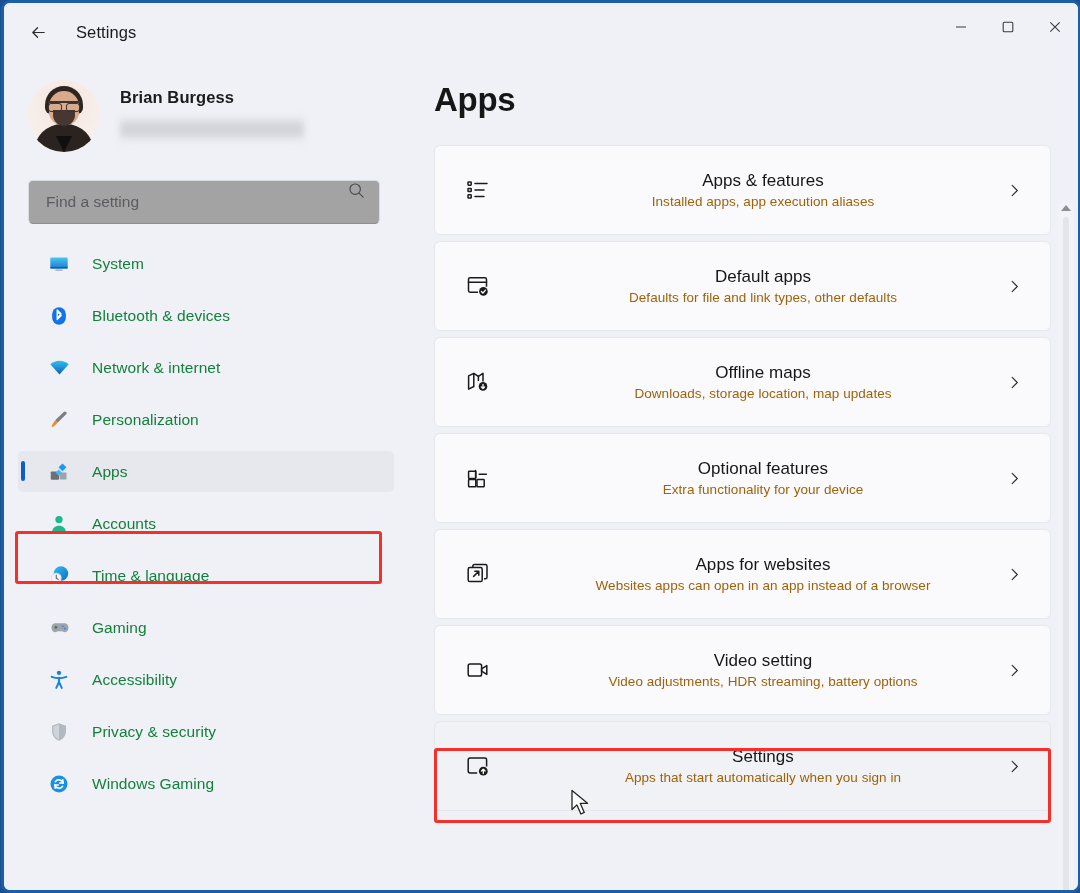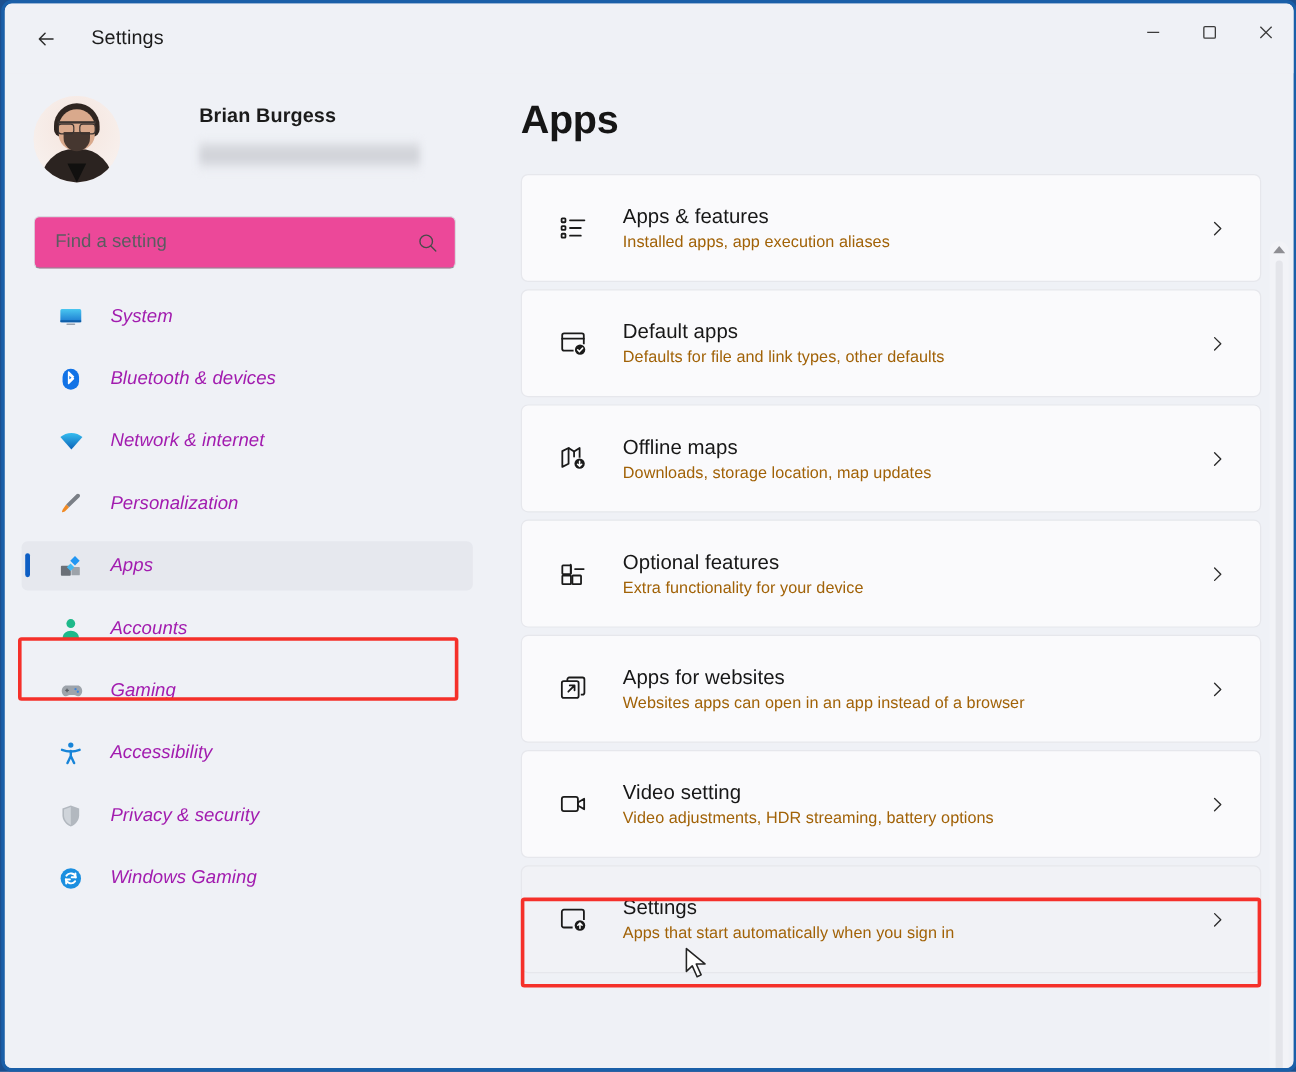--- a/index.html
+++ b/index.html
@@ -63,21 +63,20 @@
     left: 0; top: 58px;
     width: 404px; height: 832px;
     background: #eff1f6;
     overflow: hidden;
   }
 
   #profile {
     display: flex; align-items: center;
     padding: 14px 0 0 24px;
     height: 96px;
-    gap: 46px;
   }
   #avatar {
     width: 72px; height: 72px;
     border-radius: 50%;
     overflow: hidden;
     flex: 0 0 72px;
     background: #f6ecea;
     position: relative;
   }
   #avatar .face-bg {
@@ -135,25 +134,25 @@
     width: 184px; height: 28px;
     border-radius: 3px;
     background: linear-gradient(180deg,#eceef3 0%,#d6d8dd 28%,#cfd1d7 55%,#e4e6eb 82%,#eff1f6 100%);
     filter: blur(3px);
   }
 
   
   #search-wrap {
     margin: 23px 0 0 24px;
     width: 352px; height: 44px;
-    background: #ec4899;
+    background: #a3a3a3;
     border: 1px solid #d9dbe0;
     border-bottom: 1.6px solid #8a8d93;
     border-radius: 5px;
-    display: flex; align-items: center;
+    display: flex; 
     padding: 0 13px 0 17px;
     cursor: text;
   }
   #search-input {
     flex: 1;
     border: none; outline: none; background: transparent;
     font-family: "Liberation Sans", sans-serif;
     font-size: 15.5px; color: #3b3b3b;
   }
   #search-input::placeholder { color: #5b5c60; }
@@ -178,23 +177,22 @@
   }
   .nav-item.active .pill { display: block; }
   .nav-icon {
     width: 26px; margin-left: 28px;
     display: flex; align-items: center; justify-content: center;
     flex: 0 0 26px;
   }
   .nav-label {
     margin-left: 20px;
     font-size: 15.5px;
-    color: #a21caf;
+    color: #15803d;
     letter-spacing: .05px;
-    font-style: italic;
   }
   #nav-highlight {
     position: absolute;
     left: 11px; top: 470px;
     width: 367px; height: 53px;
     border: 3px solid #f5302a;
     border-radius: 3px;
     pointer-events: none;
   }
 
@@ -218,20 +216,21 @@
   }
   .card {
     height: 90px;
     background: #fafafc;
     border: 1px solid #e6e7ec;
     border-radius: 6px;
     margin-bottom: 6px;
     display: flex; align-items: center;
     cursor: pointer;
     position: relative;
+    text-align: center;
   }
   .card.highlighted { background: #f1f2f6; }
   .card-icon {
     width: 30px; flex: 0 0 30px;
     margin-left: 28px;
     display: flex; align-items: center; justify-content: center;
   }
   .card-text { margin-left: 26px; flex: 1; }
   .card-title {
     font-size: 17px; color: #171717; letter-spacing: .05px;
@@ -420,20 +419,38 @@
 
         <span class="nav-icon">
           <svg width="22" height="22" viewBox="0 0 24 24">
             <circle cx="12" cy="7.2" r="4" fill="#1eb98a"></circle>
             <path d="M4.6 20.4c0-4 3.3-6.6 7.4-6.6s7.4 2.6 7.4 6.6H4.6z" fill="#1eb98a"></path>
           </svg>
         </span>
         <span class="nav-label">Accounts</span>
       </div>
 
+      <div class="nav-item">
+
+        <span class="nav-icon">
+          <svg width="23" height="23" viewBox="0 0 24 24">
+            <defs>
+                <linearGradient id="gGlobe" x1="0" y1="0" x2="1" y2="1">
+              <stop offset="0" stop-color="#37bdf0"></stop>
+                  <stop offset="1" stop-color="#0b6ec0"></stop>
+                </linearGradient>
+              </defs>
+            <circle cx="13.5" cy="10" r="7.6" fill="url(#gGlobe)"></circle>
+            <circle cx="8.6" cy="14.6" r="5.6" fill="#dfe2e7"></circle>
+            <circle cx="8.6" cy="14.6" r="4.4" fill="#f4f5f7"></circle>
+            <path d="M8.6 11.6v3.1l2.2 1.3" stroke="#55595f" stroke-width="1.1" fill="none" stroke-linecap="round"></path>
+          </svg>
+        </span>
+        <span class="nav-label">Time &amp; language</span>
+      </div>
 
       <div class="nav-item">
 
         <span class="nav-icon">
           <svg width="23" height="23" viewBox="0 0 24 24">
             <path d="M6.6 7.5h10.8c2.3 0 4 2.2 4 4.8s-1.7 4.6-3.7 4.6c-1.5 0-2.1-1-3.3-1h-3.8c-1.2 0-1.8 1-3.3 1-2 0-3.7-2-3.7-4.6s1.7-4.8 4-4.8z" fill="#9ea4ab"></path>
             <rect x="6.6" y="11.2" width="3.3" height="1.2" rx=".5" fill="#5a5f66"></rect>
             <rect x="7.6" y="10.2" width="1.2" height="3.3" rx=".5" fill="#5a5f66"></rect>
             <circle cx="15.6" cy="10.8" r="1" fill="#3f82d8"></circle>
             <circle cx="17.6" cy="13" r="1" fill="#3f82d8"></circle>

